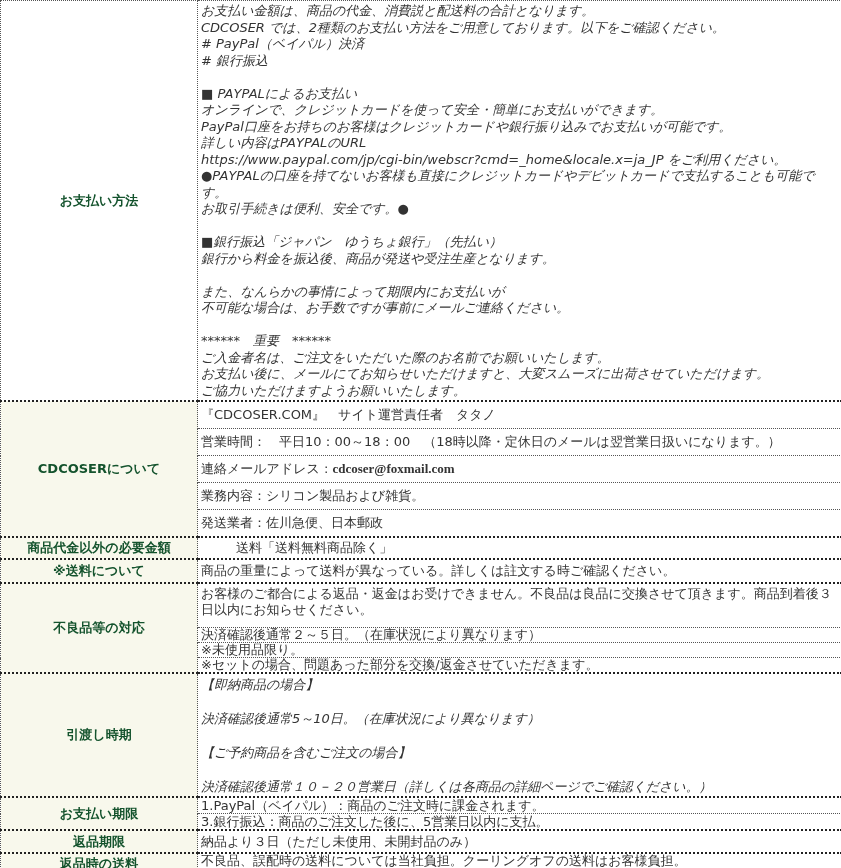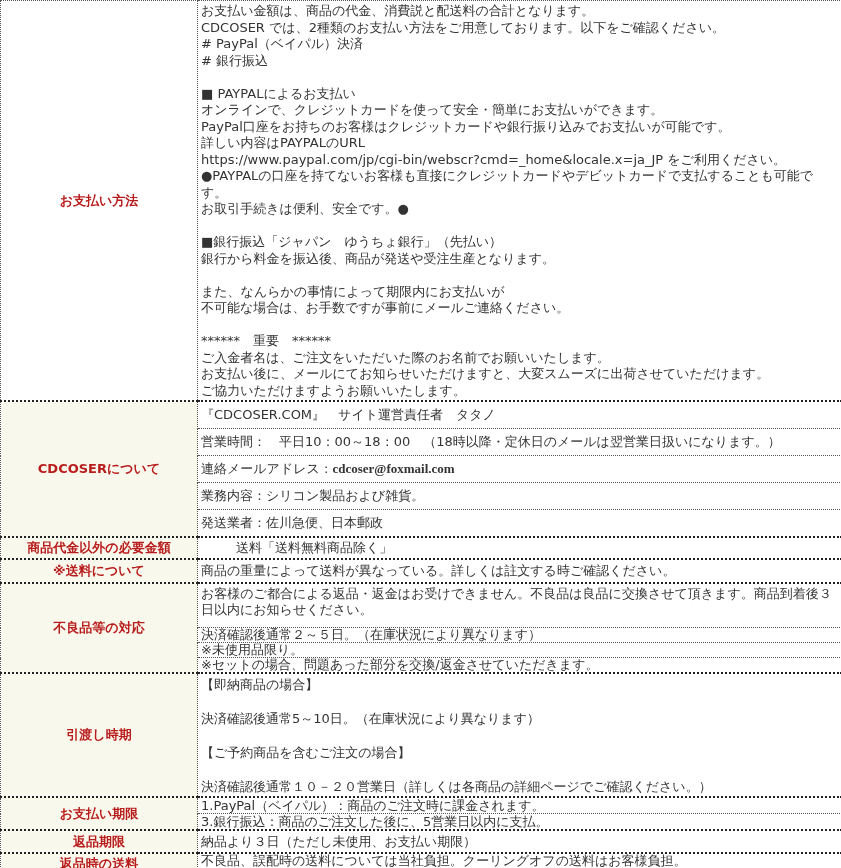--- a/index.html
+++ b/index.html
@@ -28,30 +28,30 @@
   }
   tr.major > th, tr.major > td {
     border-top: 2px dotted #222222;
   }
   th {
     background: #f8f8ec;
     font-weight: bold;
     text-align: center;
     vertical-align: middle;
     padding: 2px;
-    color: #b91c1c;
+    color: #14532d;
   }
   th.white { background: #ffffff; }
   td {
     padding: 2px 3px 1px 3px;
     vertical-align: top;
     background: #ffffff;
   }
   td.mid { vertical-align: middle; padding-top: 1px; padding-bottom: 1px; }
-  .pre { white-space: pre-wrap; }
+  .pre { white-space: pre-wrap; font-style: italic; }
   td.pay { height: 392px; line-height: 16.5px; }
   td.about-sub { height: 24px; }
   td.extra { height: 17px; padding-left: 38px; }
   td.shipnote { height: 20px; margin-top: 19px; }
   td.def-1 { height: 40px; line-height: 16px; margin-left: 43px; }
   td.def-s { height: 13px; line-height: 14px; padding-top: 0; padding-bottom: 0; }
   td.delivery { height: 118px; line-height: 17px; }
   td.deadline { height: 14px; line-height: 14px; padding-top: 1px; padding-bottom: 0; }
   td.ret { height: 19px; }
   td.retship { height: 12px; line-height: 14px; padding-top: 0; }
@@ -151,21 +151,21 @@
     <tr class="major">
       <th rowspan="2">お支払い期限</th>
       <td class="deadline">1.PayPal（ベイパル）：商品のご注文時に課金されます。</td>
     </tr>
     <tr>
       <td class="deadline">3.銀行振込：商品のご注文した後に、5営業日以内に支払。</td>
     </tr>
 
     <tr class="major">
       <th>返品期限</th>
-      <td class="ret mid">納品より３日（ただし未使用、お支払い期限）</td>
+      <td class="ret mid">納品より３日（ただし未使用、未開封品のみ）</td>
     </tr>
 
     <tr class="major">
       <th>返品時の送料</th>
       <td class="retship">不良品、誤配時の送料については当社負担。クーリングオフの送料はお客様負担。</td>
     </tr>
 
   </tbody>
 </table>
 

